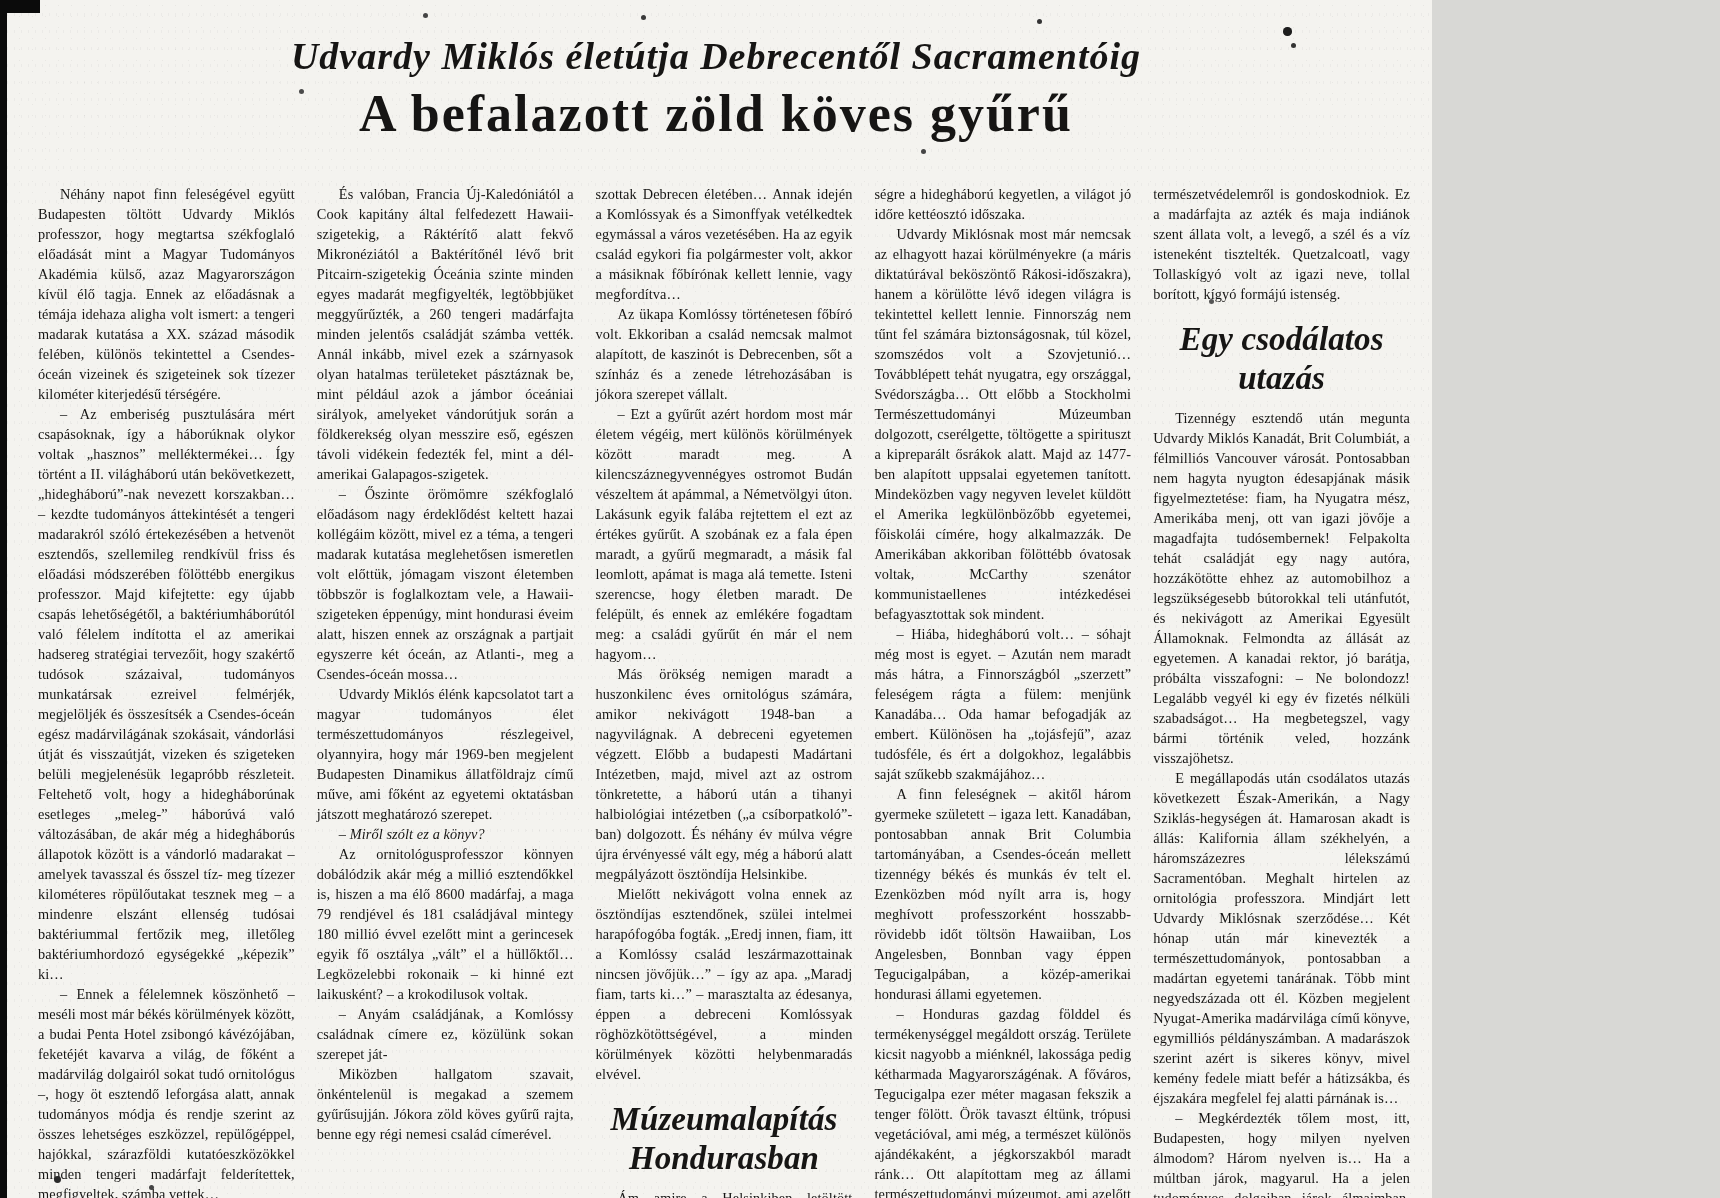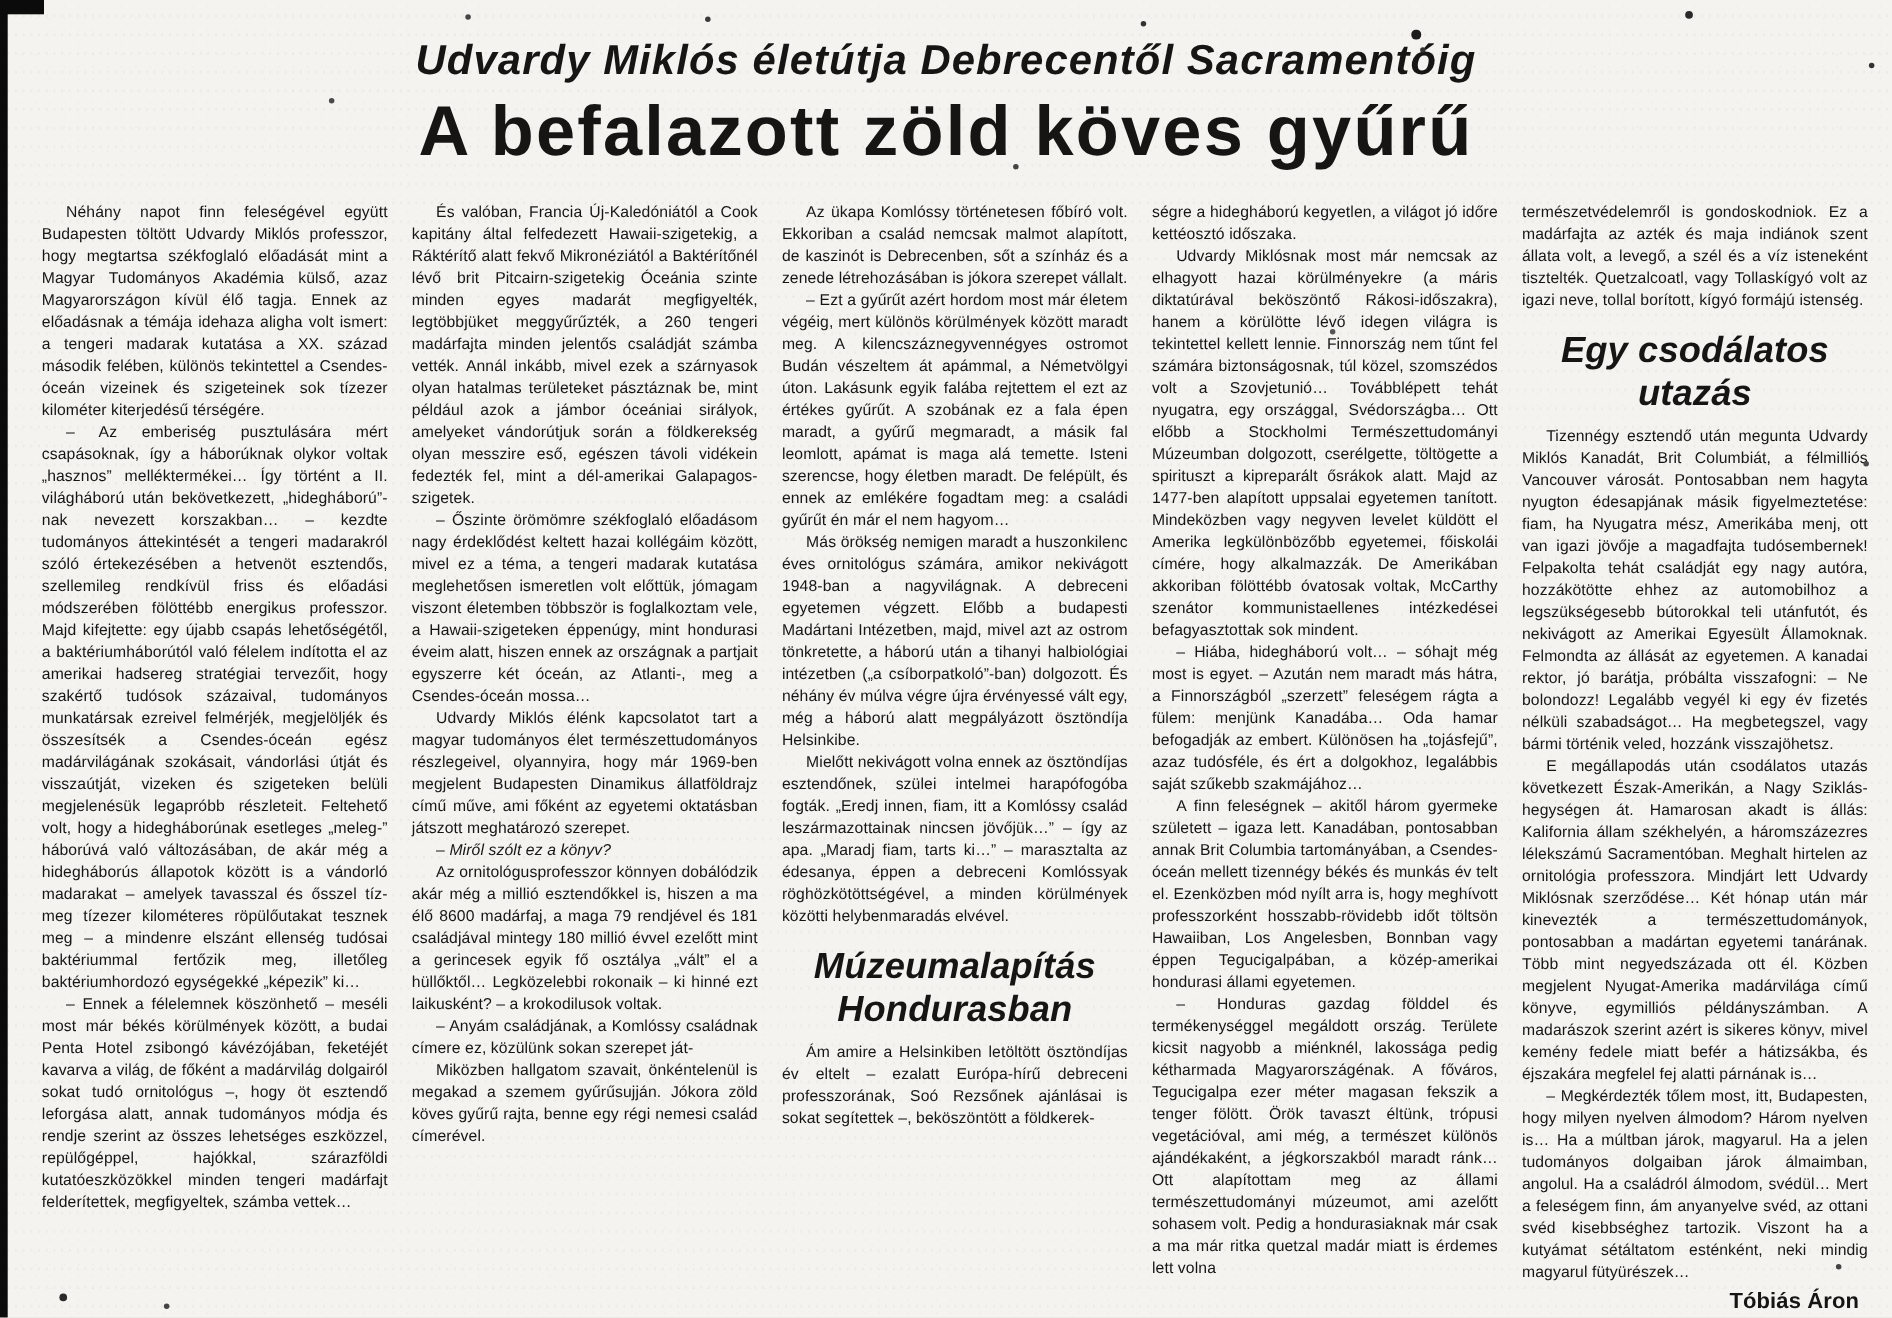--- a/index.html
+++ b/index.html
@@ -1,26 +1,26 @@
 <!DOCTYPE html>
 <html lang="hu"><head>
 <meta charset="utf-8">
 <style>
   html,body{margin:0;padding:0;background:#d8d8d5;}
   .page{
     position:relative;
-    width:1720px;height:1198px;
+    width:1432px;height:1198px;
     background:#f4f3ef;
     background-image:
       radial-gradient(rgba(20,20,20,.055) .6px, transparent .9px),
       radial-gradient(rgba(20,20,20,.04) .5px, transparent .8px);
     background-size:13px 11px, 7px 17px;
     background-position:0 0, 4px 6px;
     color:#161514;
-    font-family:Liberation Sans, sans-serif;
+    font-family:Liberation Serif, serif;
     overflow:hidden;
   }
   .edge-bar{position:absolute;left:0;top:0;width:7px;height:1198px;background:#0b0b0b;}
   .corner-blob{position:absolute;left:0;top:0;width:40px;height:13px;background:#0b0b0b;}
   .speck{
     position:absolute;left:0;top:0;width:3px;height:3px;background:transparent;border-radius:50%;
     box-shadow:
       1286px 30px 0 3px #1d1d1d,
       1292px 44px 0 1px #333,
       1534px 12px 0 2px #2a2a2a,
@@ -35,22 +35,22 @@
       1670px 1150px 0 1px #444,
       1210px 300px 0 1px #555,
       1695px 420px 0 1px #4a4a4a;
   }
   .masthead{padding-top:34px;text-align:center;}
   .kicker{
     font-size:38px;font-weight:bold;font-style:italic;letter-spacing:1px;
     margin:0;
   }
   .headline{
-    font-size:64px;font-weight:bold;letter-spacing:2px;line-height:1.0;
-    margin:10px 0 4px 0;
+    font-size:52px;font-weight:bold;letter-spacing:2px;line-height:1.0;
+    margin:10px 0 16px 0;
   }
   .body-grid{
     display:flex;gap:22px;
     padding:28px 22px 0 38px;
   }
   .col{
     flex:1;min-width:0;
     font-size:14.3px;line-height:20px;
     text-align:justify;
     letter-spacing:.1px;
@@ -94,20 +94,21 @@
       <p class="p">És valóban, Francia Új-Kaledóniától a Cook kapitány által felfedezett Hawaii-szigetekig, a Ráktérítő alatt fekvő Mikronéziától a Baktérítőnél lévő brit Pitcairn-szigetekig Óceánia szinte minden egyes madarát megfigyelték, legtöbbjüket meggyűrűzték, a 260 tengeri madárfajta minden jelentős családját számba vették. Annál inkább, mivel ezek a szárnyasok olyan hatalmas területeket pásztáznak be, mint például azok a jámbor óceániai sirályok, amelyeket vándorútjuk során a földkerekség olyan messzire eső, egészen távoli vidékein fedezték fel, mint a dél-amerikai Galapagos-szigetek.</p>
       <p class="p">– Őszinte örömömre székfoglaló előadásom nagy érdeklődést keltett hazai kollégáim között, mivel ez a téma, a tengeri madarak kutatása meglehetősen ismeretlen volt előttük, jómagam viszont életemben többször is foglalkoztam vele, a Hawaii-szigeteken éppenúgy, mint hondurasi éveim alatt, hiszen ennek az országnak a partjait egyszerre két óceán, az Atlanti-, meg a Csendes-óceán mossa…</p>
       <p class="p">Udvardy Miklós élénk kapcsolatot tart a magyar tudományos élet természettudományos részlegeivel, olyannyira, hogy már 1969-ben megjelent Budapesten Dinamikus állatföldrajz című műve, ami főként az egyetemi oktatásban játszott meghatározó szerepet.</p>
       <p class="p q">– Miről szólt ez a könyv?</p>
       <p class="p">Az ornitológusprofesszor könnyen dobálódzik akár még a millió esztendőkkel is, hiszen a ma élő 8600 madárfaj, a maga 79 rendjével és 181 családjával mintegy 180 millió évvel ezelőtt mint a gerincesek egyik fő osztálya „vált” el a hüllőktől… Legközelebbi rokonaik – ki hinné ezt laikusként? – a krokodilusok voltak.</p>
       <p class="p">– Anyám családjának, a Komlóssy családnak címere ez, közülünk sokan szerepet ját-</p>
       <p class="p">Miközben hallgatom szavait, önkéntelenül is megakad a szemem gyűrűsujján. Jókora zöld köves gyűrű rajta, benne egy régi nemesi család címerével.</p>
     </div>
 
     <div class="col">
+      <p class="p noindent">szottak Debrecen életében… Annak idején a Komlóssyak és a Simonffyak vetélkedtek egymással a város vezetésében. Ha az egyik család egykori fia polgármester volt, akkor a másiknak főbírónak kellett lennie, vagy megfordítva…</p>
       <p class="p">Az ükapa Komlóssy történetesen főbíró volt. Ekkoriban a család nemcsak malmot alapított, de kaszinót is Debrecenben, sőt a színház és a zenede létrehozásában is jókora szerepet vállalt.</p>
       <p class="p">– Ezt a gyűrűt azért hordom most már életem végéig, mert különös körülmények között maradt meg. A kilencszáznegyvennégyes ostromot Budán vészeltem át apámmal, a Németvölgyi úton. Lakásunk egyik falába rejtettem el ezt az értékes gyűrűt. A szobának ez a fala épen maradt, a gyűrű megmaradt, a másik fal leomlott, apámat is maga alá temette. Isteni szerencse, hogy életben maradt. De felépült, és ennek az emlékére fogadtam meg: a családi gyűrűt én már el nem hagyom…</p>
       <p class="p">Más örökség nemigen maradt a huszonkilenc éves ornitológus számára, amikor nekivágott 1948-ban a nagyvilágnak. A debreceni egyetemen végzett. Előbb a budapesti Madártani Intézetben, majd, mivel azt az ostrom tönkretette, a háború után a tihanyi halbiológiai intézetben („a csíborpatkoló”-ban) dolgozott. És néhány év múlva végre újra érvényessé vált egy, még a háború alatt megpályázott ösztöndíja Helsinkibe.</p>
       <p class="p">Mielőtt nekivágott volna ennek az ösztöndíjas esztendőnek, szülei intelmei harapófogóba fogták. „Eredj innen, fiam, itt a Komlóssy család leszármazottainak nincsen jövőjük…” – így az apa. „Maradj fiam, tarts ki…” – marasztalta az édesanya, éppen a debreceni Komlóssyak röghözkötöttségével, a minden körülmények közötti helybenmaradás elvével.</p>
       <div class="subhead two-line">Múzeumalapítás
 Hondurasban</div>
       <p class="p">Ám amire a Helsinkiben letöltött ösztöndíjas év eltelt – ezalatt Európa-hírű debreceni professzorának, Soó Rezsőnek ajánlásai is sokat segítettek –, beköszöntött a földkerek-</p>
     </div>
 
     <div class="col">

